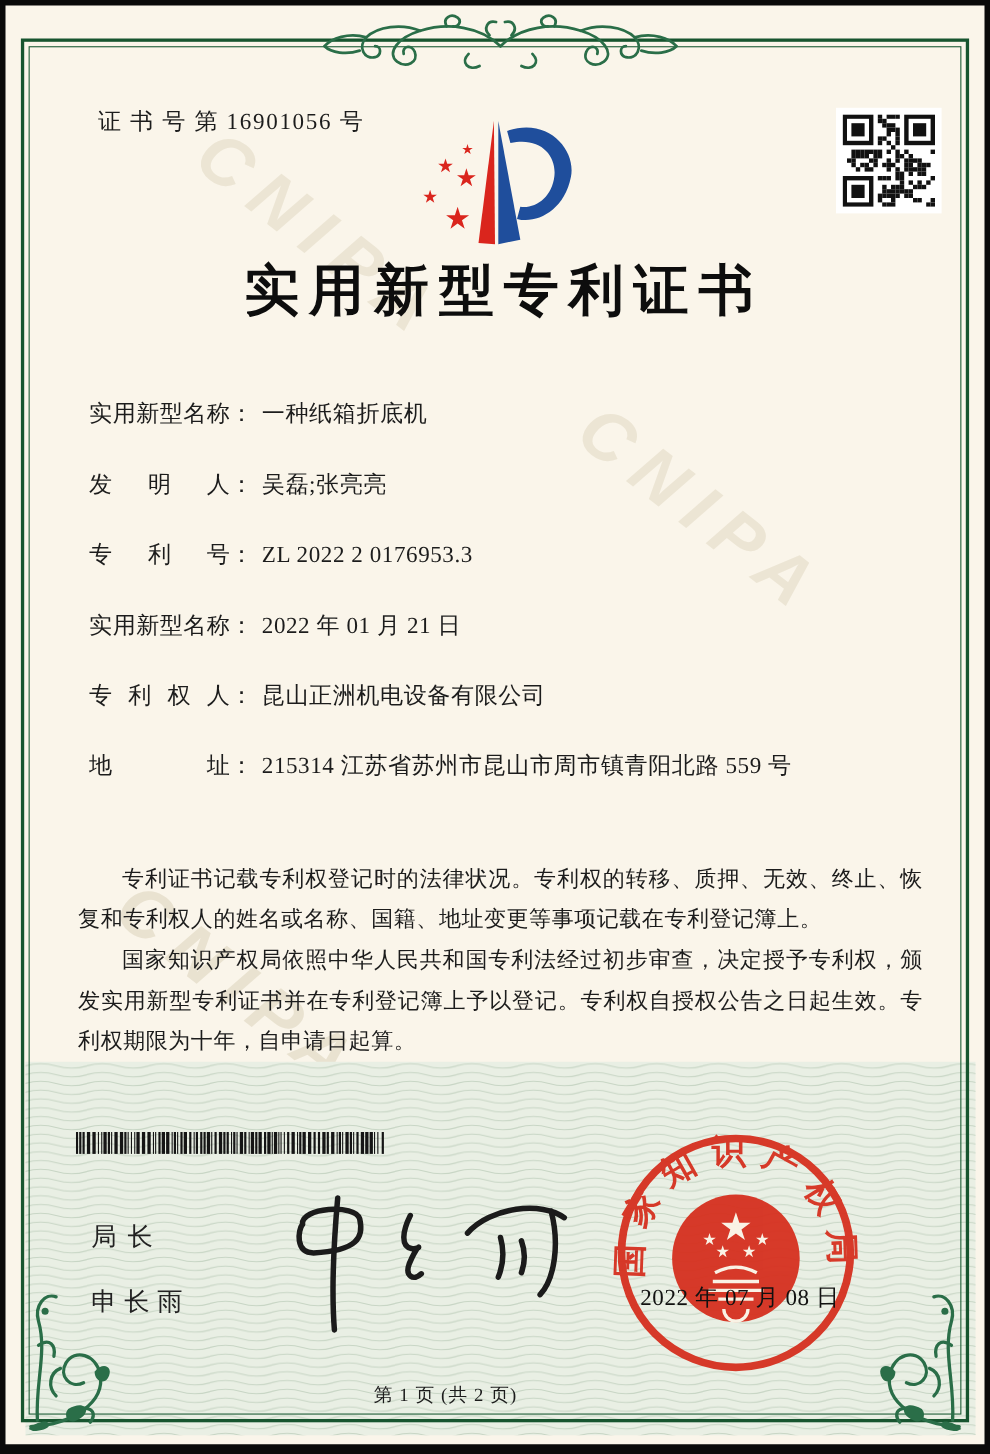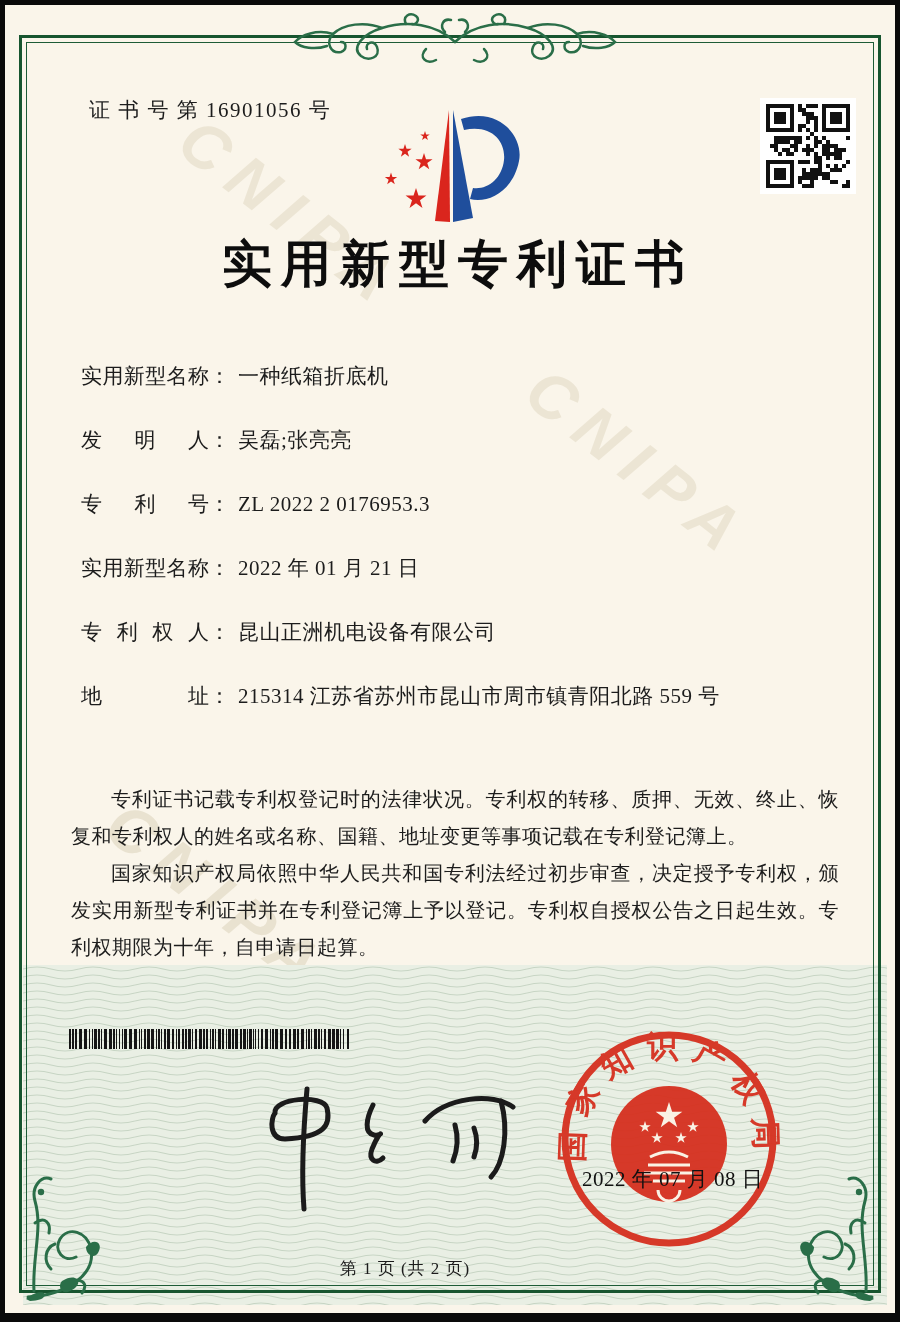--- a/index.html
+++ b/index.html
@@ -372,20 +372,24 @@
       <rect x="252" y="0" width="1" height="20" fill="#151515"></rect>
       <rect x="255" y="0" width="2" height="20" fill="#151515"></rect>
       <rect x="259" y="0" width="3" height="20" fill="#151515"></rect>
       <rect x="263" y="0" width="3" height="20" fill="#151515"></rect>
       <rect x="267" y="0" width="3" height="20" fill="#151515"></rect>
       <rect x="271" y="0" width="1" height="20" fill="#151515"></rect>
       <rect x="274" y="0" width="1" height="20" fill="#151515"></rect>
       <rect x="278" y="0" width="2" height="20" fill="#151515"></rect>
     </svg>
 
+  <div class="officer">
+    <div class="o-title">局长</div>
+    <div class="o-name">申长雨</div>
+  </div>
 
   <svg class="signature" viewBox="0 0 295 155">
     <g fill="none" stroke="#1b1b1b" stroke-width="5" stroke-linecap="round">
       <path d="M64,16 C61,50 58,98 61,136"></path>
       <path d="M32,40 C30,25 80,21 84,35 C88,52 82,64 42,66 C25,66 28,45 32,40"></path>
       <path d="M130,32 C123,46 121,60 131,62 C141,64 139,52 129,76 C125,87 133,92 140,85"></path>
       <path d="M182,48 C203,24 250,19 270,34"></path>
       <path d="M258,28 C266,58 261,90 248,104"></path>
       <path d="M212,52 C216,66 214,78 210,88"></path>
       <path d="M231,55 C235,66 234,76 231,84"></path>

